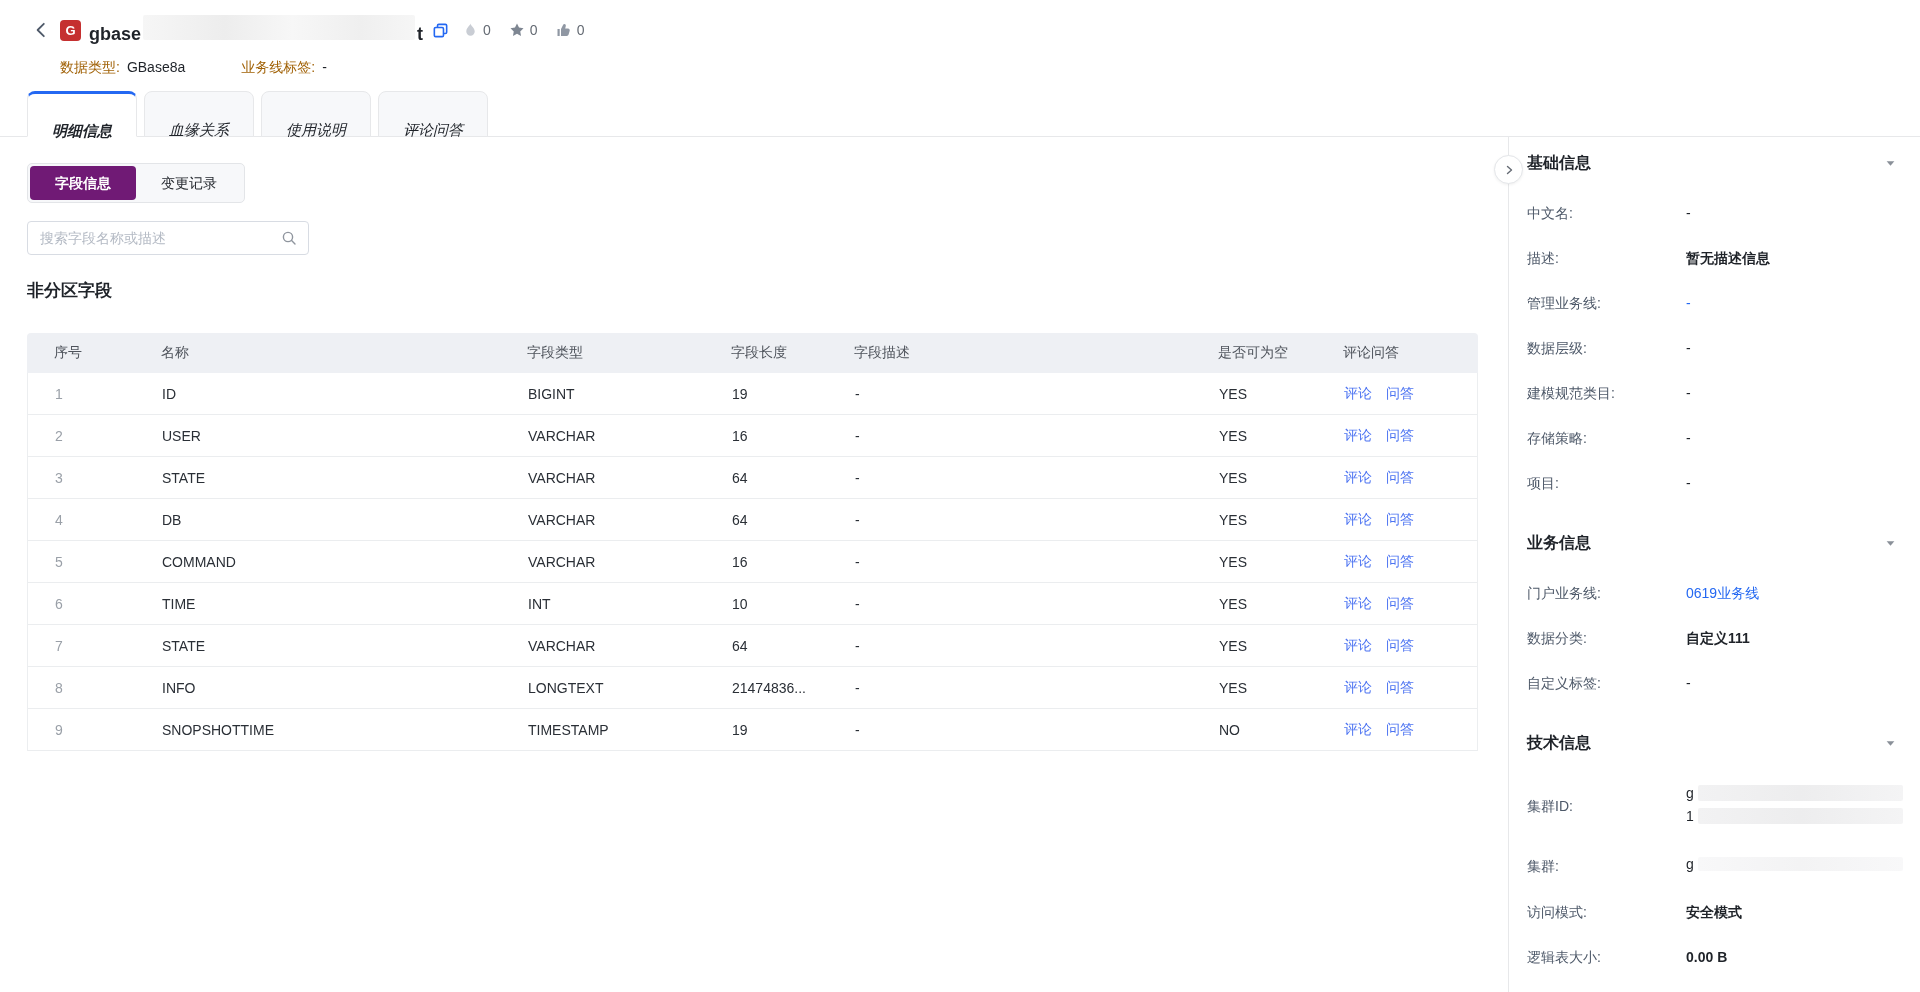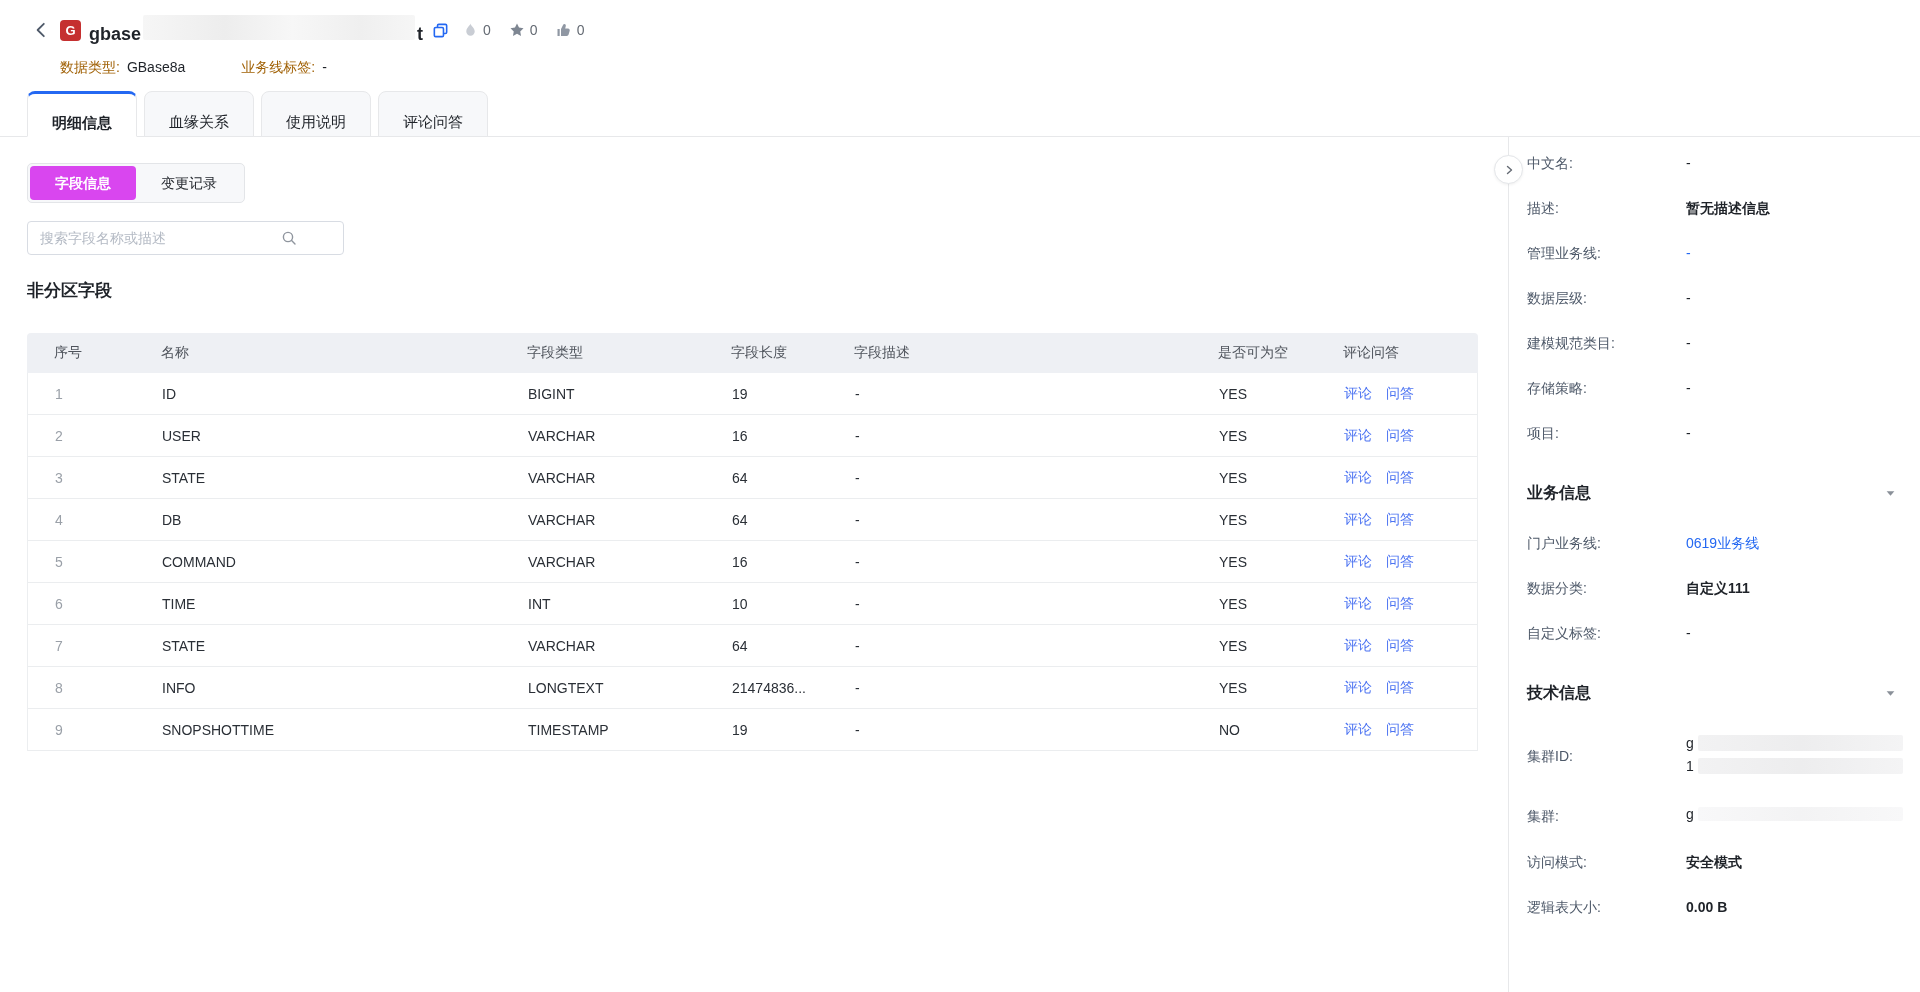--- a/index.html
+++ b/index.html
@@ -21,35 +21,35 @@
   .stat { display:flex; align-items:center; gap:5px; cursor:pointer; }
   .stat .cnt { color:#646a73; font-size:14px; }
 
   .meta-row { display:flex; gap:56px; margin:13px 0 0 0; padding-left:30px; font-size:14px; }
   .meta-item { display:flex; gap:7px; }
   .meta-label { color:#a16207; }
   .meta-value { color:#1f2329; }
 
   
   .tabs-row { display:flex; align-items:flex-end; padding-left:27px; margin-top:14px; border-bottom:1px solid #e7e8ea; }
-  .tab { position:relative; margin-right:7px; margin-bottom:-1px; padding:8px 24px; height:46px; line-height:44px;
-    background:#f7f8fa; border:1px solid #e7e8ea; border-radius:8px 8px 0 0; font-size:15px; color:#1f2329; cursor:pointer; }
+  .tab { position:relative; margin-right:7px; margin-bottom:-1px; padding:16px 24px; height:46px; line-height:44px;
+    background:#f7f8fa; border:1px solid #e7e8ea; border-radius:8px 8px 0 0; font-size:15px; color:#1f2329; cursor:pointer;font-style:italic; }
   .tab.active { background:#fff; border-bottom-color:#fff; border-top:3px solid #2468f2; line-height:41px; font-weight:bold; }
 
   
   .main { display:flex; height:855px; }
   .content { width:1508px; padding:26px 0 0 27px; }
 
   .seg-group { display:inline-flex; background:#f7f8fa; border:1px solid #e3e5e8; border-radius:5px; padding:2px; height:40px; }
   .seg { min-width:106px; padding:0 22px; height:34px; line-height:34px; text-align:center; border-radius:4px;
     font-size:14px; color:#1f2329; cursor:pointer; }
-  .seg.active { background:#d946ef; color:#fff; font-weight:bold; }
+  .seg.active { background:#701a75; color:#fff; font-weight:bold; }
 
   .search-wrap { position:relative; width:281px; margin-top:18px; }
-  .search-input { width:317px; height:34px; border:1px solid #d8dce3; border-radius:4px; padding:0 34px 0 12px;
+  .search-input { width:282px; height:34px; border:1px solid #d8dce3; border-radius:4px; padding:0 34px 0 12px;
     font-size:14px; color:#1f2329; outline:none; font-family:inherit; }
   .search-input::placeholder { color:#b4bac4; }
   .search-ic { position:absolute; right:11px; top:9px; cursor:pointer; }
 
   .sec-title { margin-top:24px; font-size:17px; font-weight:bold; color:#1f2329; }
 
   .ftable { width:1451px; margin-top:31px; }
   .t-grid { display:grid; grid-template-columns:134px 366px 204px 123px 364px 125px 1fr; align-items:center; }
   .t-head { height:40px; background:#eef0f4; border-radius:4px 4px 0 0; color:#4e535b; }
   .t-head .t-cell { font-weight:normal; }
@@ -260,20 +260,28 @@
     </div>
 
     <div class="sidebar">
       <div class="collapse-btn">
         <svg width="12" height="12" viewBox="0 0 12 12">
             <path d="M4.5 2.5 L8.5 6 L4.5 9.5" fill="none" stroke="#646a73" stroke-width="1.4" stroke-linecap="round" stroke-linejoin="round"></path>
           </svg>
       </div>
 
       <div class="side-sec">
+        <div class="side-sec-title">
+          <span>基础信息</span>
+          <span class="caret">
+              <svg width="11" height="11" viewBox="0 0 10 10">
+                <path d="M1.5 3 L5 7 L8.5 3 Z" fill="#8a9099"></path>
+              </svg>
+            </span>
+        </div>
         <div class="side-fields">
             <div class="s-field">
               <div class="s-label">中文名:</div>
               <div class="s-value">-</div>
             </div>
             <div class="s-field">
               <div class="s-label">描述:</div>
               <div class="s-value strong">暂无描述信息</div>
             </div>
             <div class="s-field">

